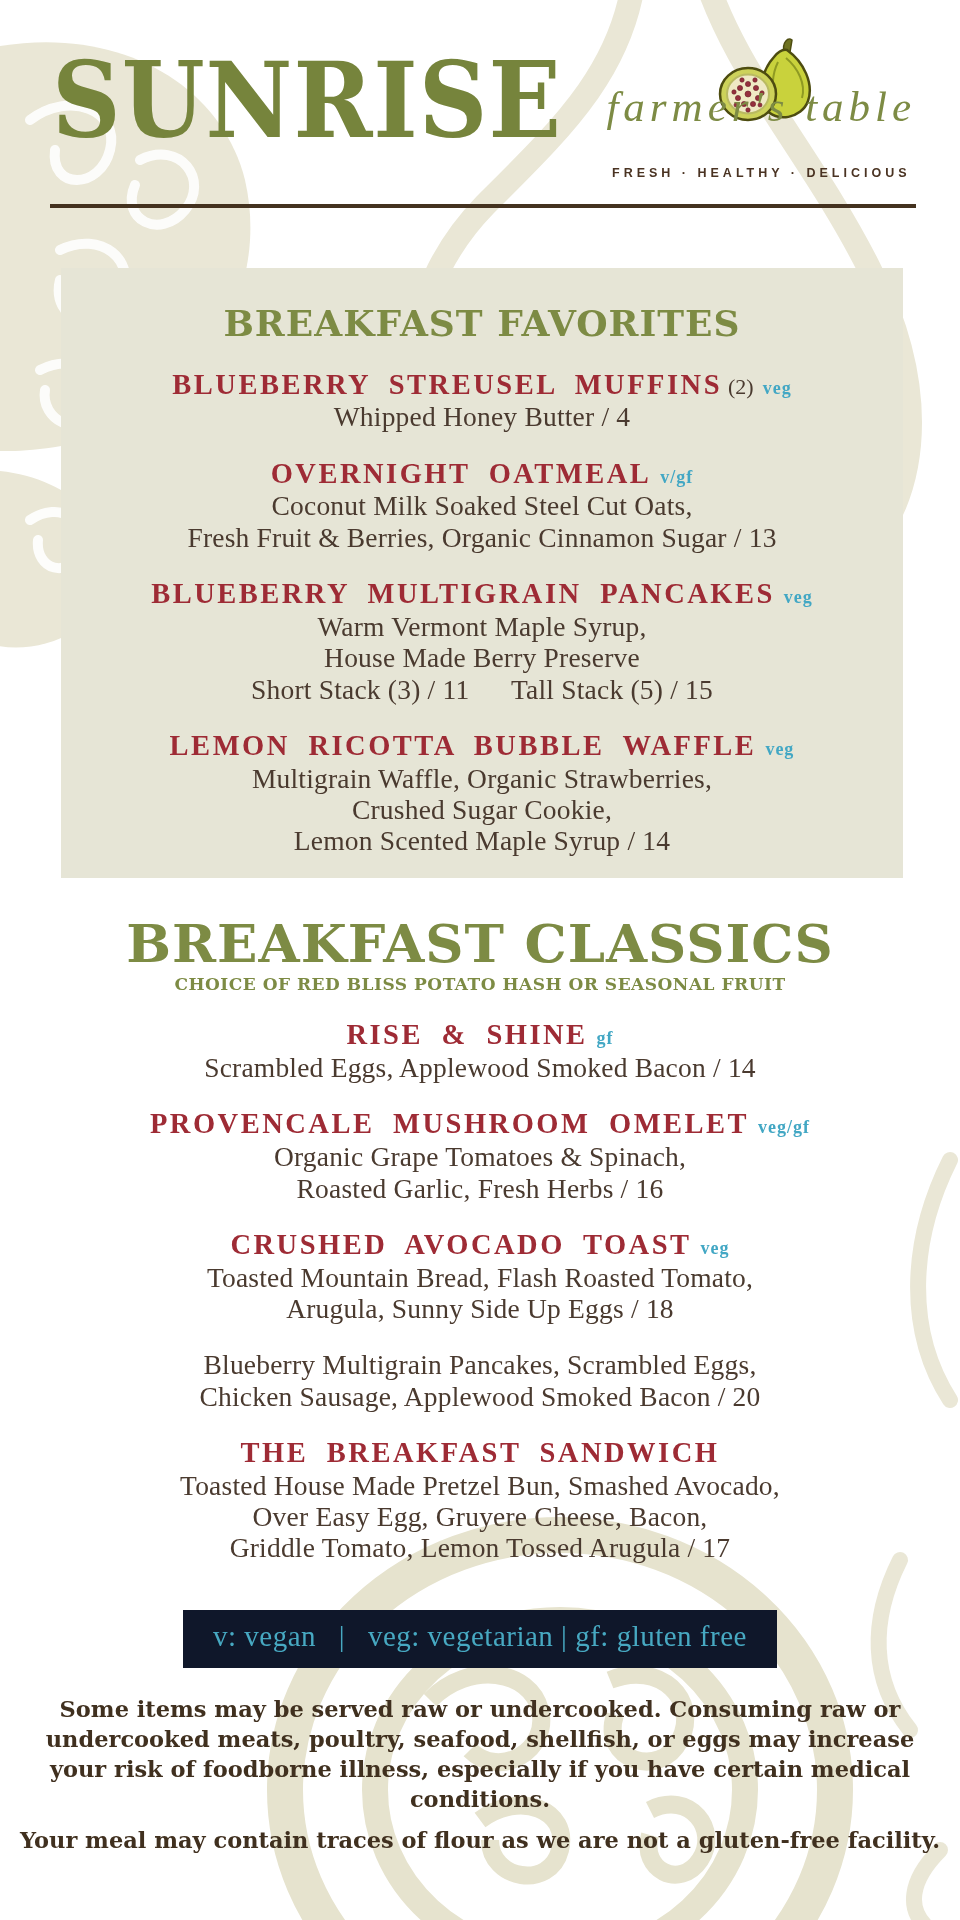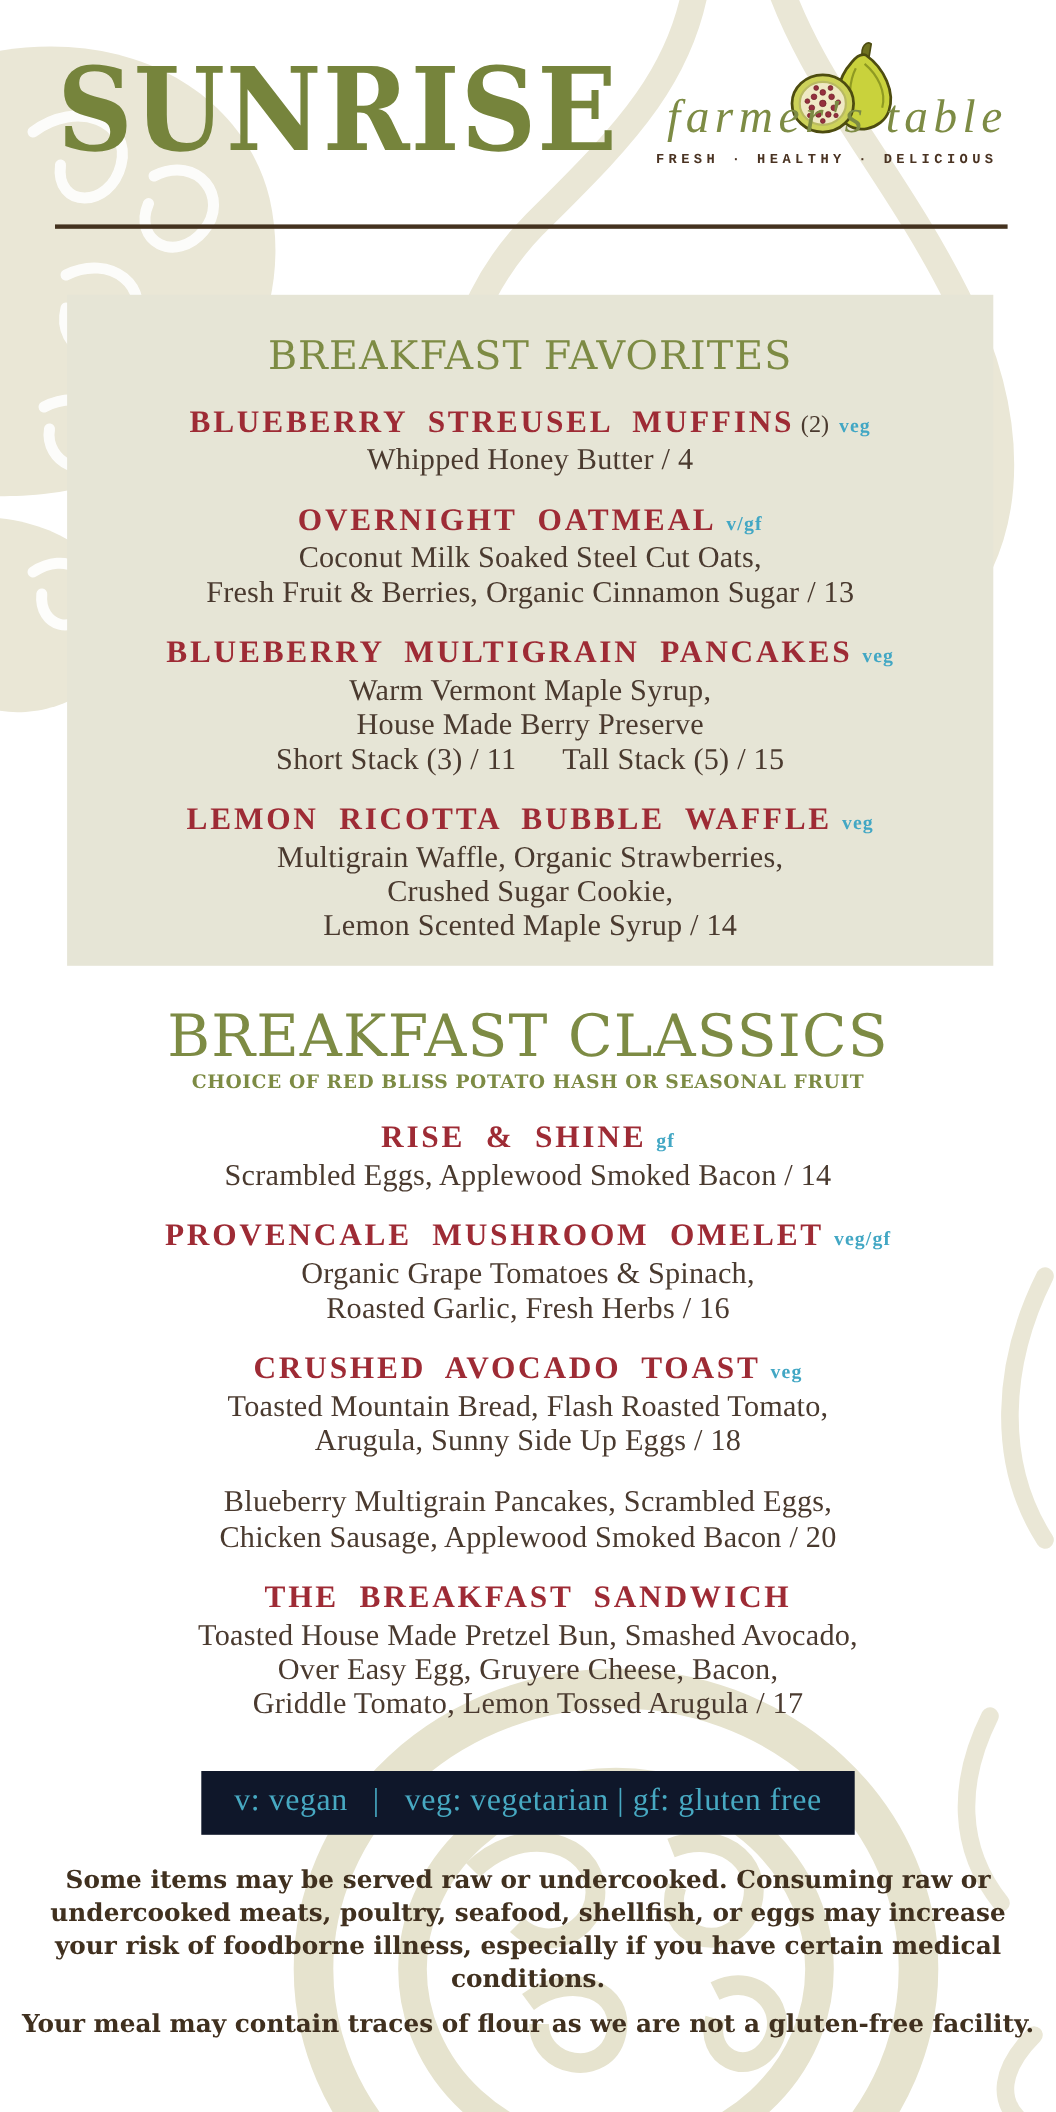--- a/index.html
+++ b/index.html
@@ -20,33 +20,33 @@
     transform:scale(0.98,1.08);transform-origin:top left;white-space:nowrap;
   }
   .logo{position:relative;width:330px;height:160px;flex:0 0 auto;margin-right:6px;}
   .fig-icon{position:absolute;left:118px;top:-10px;width:104px;height:96px;}
   .brand-name{
     position:absolute;left:0;top:36px;width:330px;text-align:center;
     font-family:"Liberation Serif", serif;font-style:italic;
     font-size:43px;color:#7d8b44;letter-spacing:5px;white-space:nowrap;
   }
   .brand-tagline{
-    position:absolute;left:0;top:92px;width:330px;text-align:left;
-    font-family:Liberation Mono, monospace;font-weight:700;
+    position:absolute;left:0;top:120px;width:330px;text-align:center;
+    font-family:Liberation Sans, sans-serif;font-weight:700;
     font-size:12.5px;color:#4a3322;letter-spacing:4px;white-space:nowrap;
   }
   .rule{border:none;border-top:4px solid #44321f;margin:0 44px 0 50px;}
 
   
   .box{
     background:#e6e5d6;margin:60px 57px 0 61px;width:842px;height:610px;
     box-sizing:border-box;padding:36px 16px 0;text-align:center;overflow:hidden;
   }
   .section-title{
-    font-family:"DejaVu Serif", serif;font-weight:400;margin:0;
+    font-family:"DejaVu Serif", serif;font-weight:700;margin:0;
     font-size:36px;color:#7d8b44;letter-spacing:1px;line-height:1.1;
   }
   .section-title.big{font-size:53px;}
   .section-sub{
     font-family:"DejaVu Serif", serif;font-weight:700;
     font-size:17px;color:#7d8b44;letter-spacing:0.5px;margin-top:2px;
   }
   .plain{margin-top:36px;text-align:center;}
   .item{margin-top:25px;}
   .item-name{

